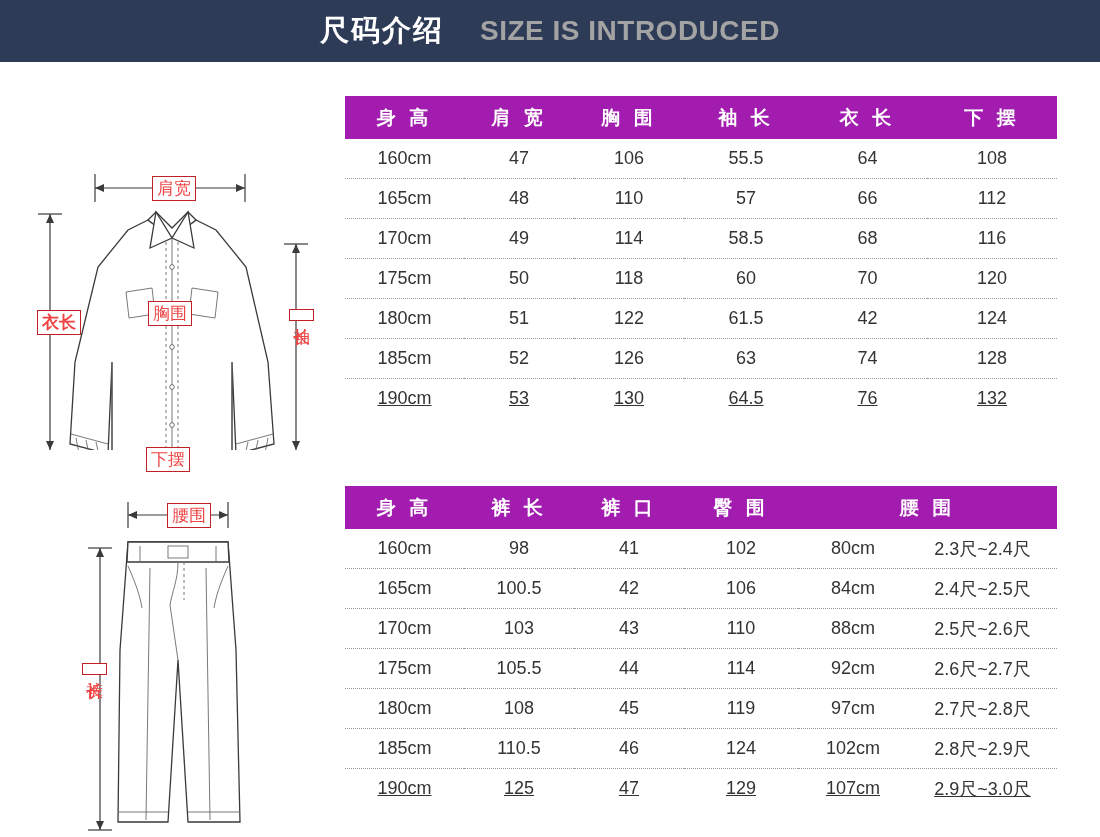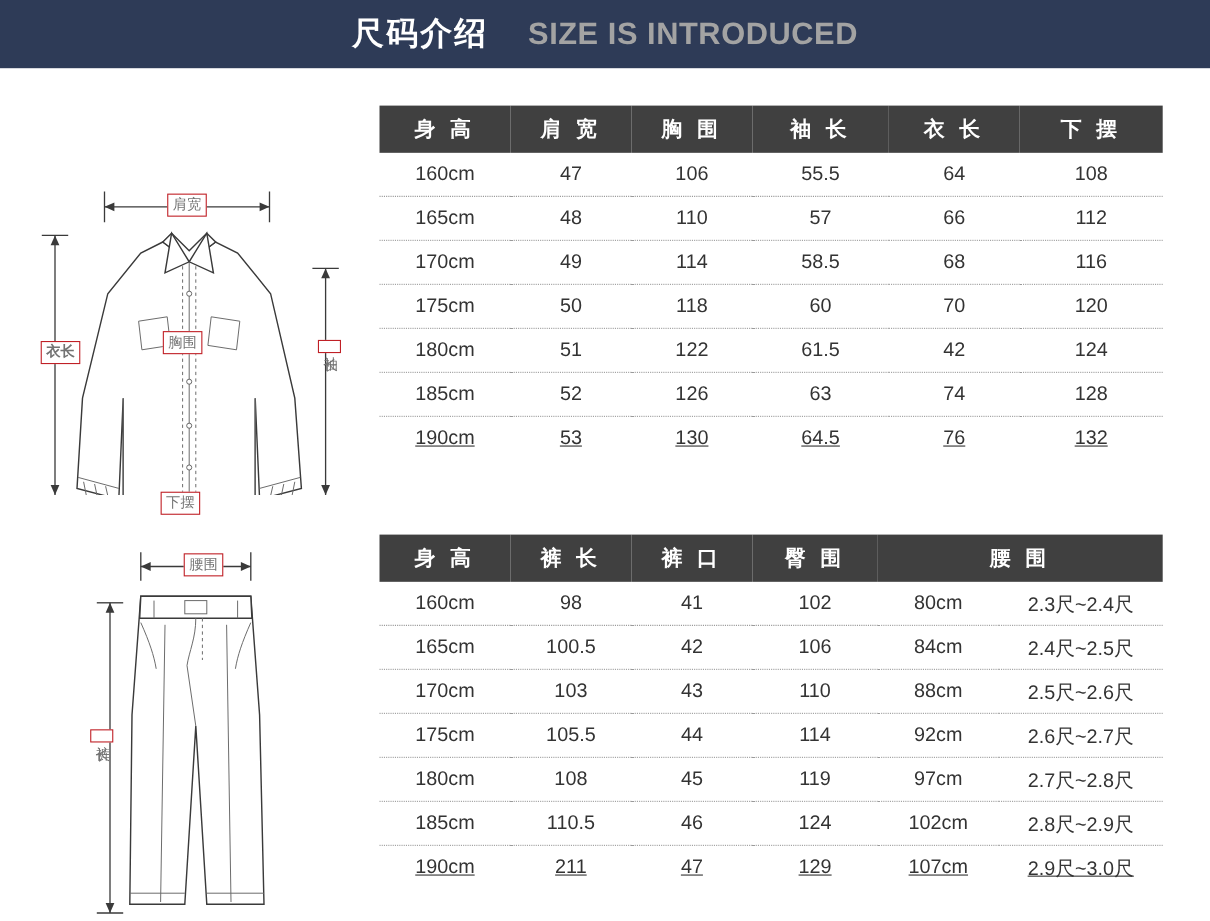--- a/index.html
+++ b/index.html
@@ -60,21 +60,21 @@
     position: relative;
   }
 
   
   table.size-table {
     border-collapse: collapse;
     table-layout: fixed;
     background: #fff;
   }
   table.size-table th {
-    background: #404040;
+    background: #a21caf;
     color: #ffffff;
     font-size: 19px;
     font-weight: bold;
     height: 41px;
     text-align: center;
     letter-spacing: 4px;
     border: none;
   }
   table.size-table td {
     text-align: center;
@@ -85,23 +85,23 @@
     background: #fff;
   }
   table.size-table tr:last-child td {
     border-bottom: none;
     text-decoration: underline;
   }
   
   .lbl {
     position: absolute;
     border: 1px solid #c02026;
-    color: #737373;
+    color: #ef4444;
     background: #ffffff;
-    font-size: 13px;
+    font-size: 17px;
     line-height: 1;
     padding: 3px 4px;
     font-family: "DejaVu Sans", "Liberation Sans", sans-serif;
     white-space: nowrap;
     text-align: center;
   }
   .lbl.vert {
     writing-mode: vertical-rl;
     text-orientation: upright;
     letter-spacing: 1px;
@@ -381,21 +381,21 @@
             <tr>
               <td>185cm</td>
               <td>110.5</td>
               <td>46</td>
               <td>124</td>
               <td>102cm</td>
               <td>2.8尺~2.9尺</td>
             </tr>
             <tr>
               <td>190cm</td>
-              <td>211</td>
+              <td>125</td>
               <td>47</td>
               <td>129</td>
               <td>107cm</td>
               <td>2.9尺~3.0尺</td>
             </tr>
           </tbody>
       </table>
     </div>
   </div>
 

